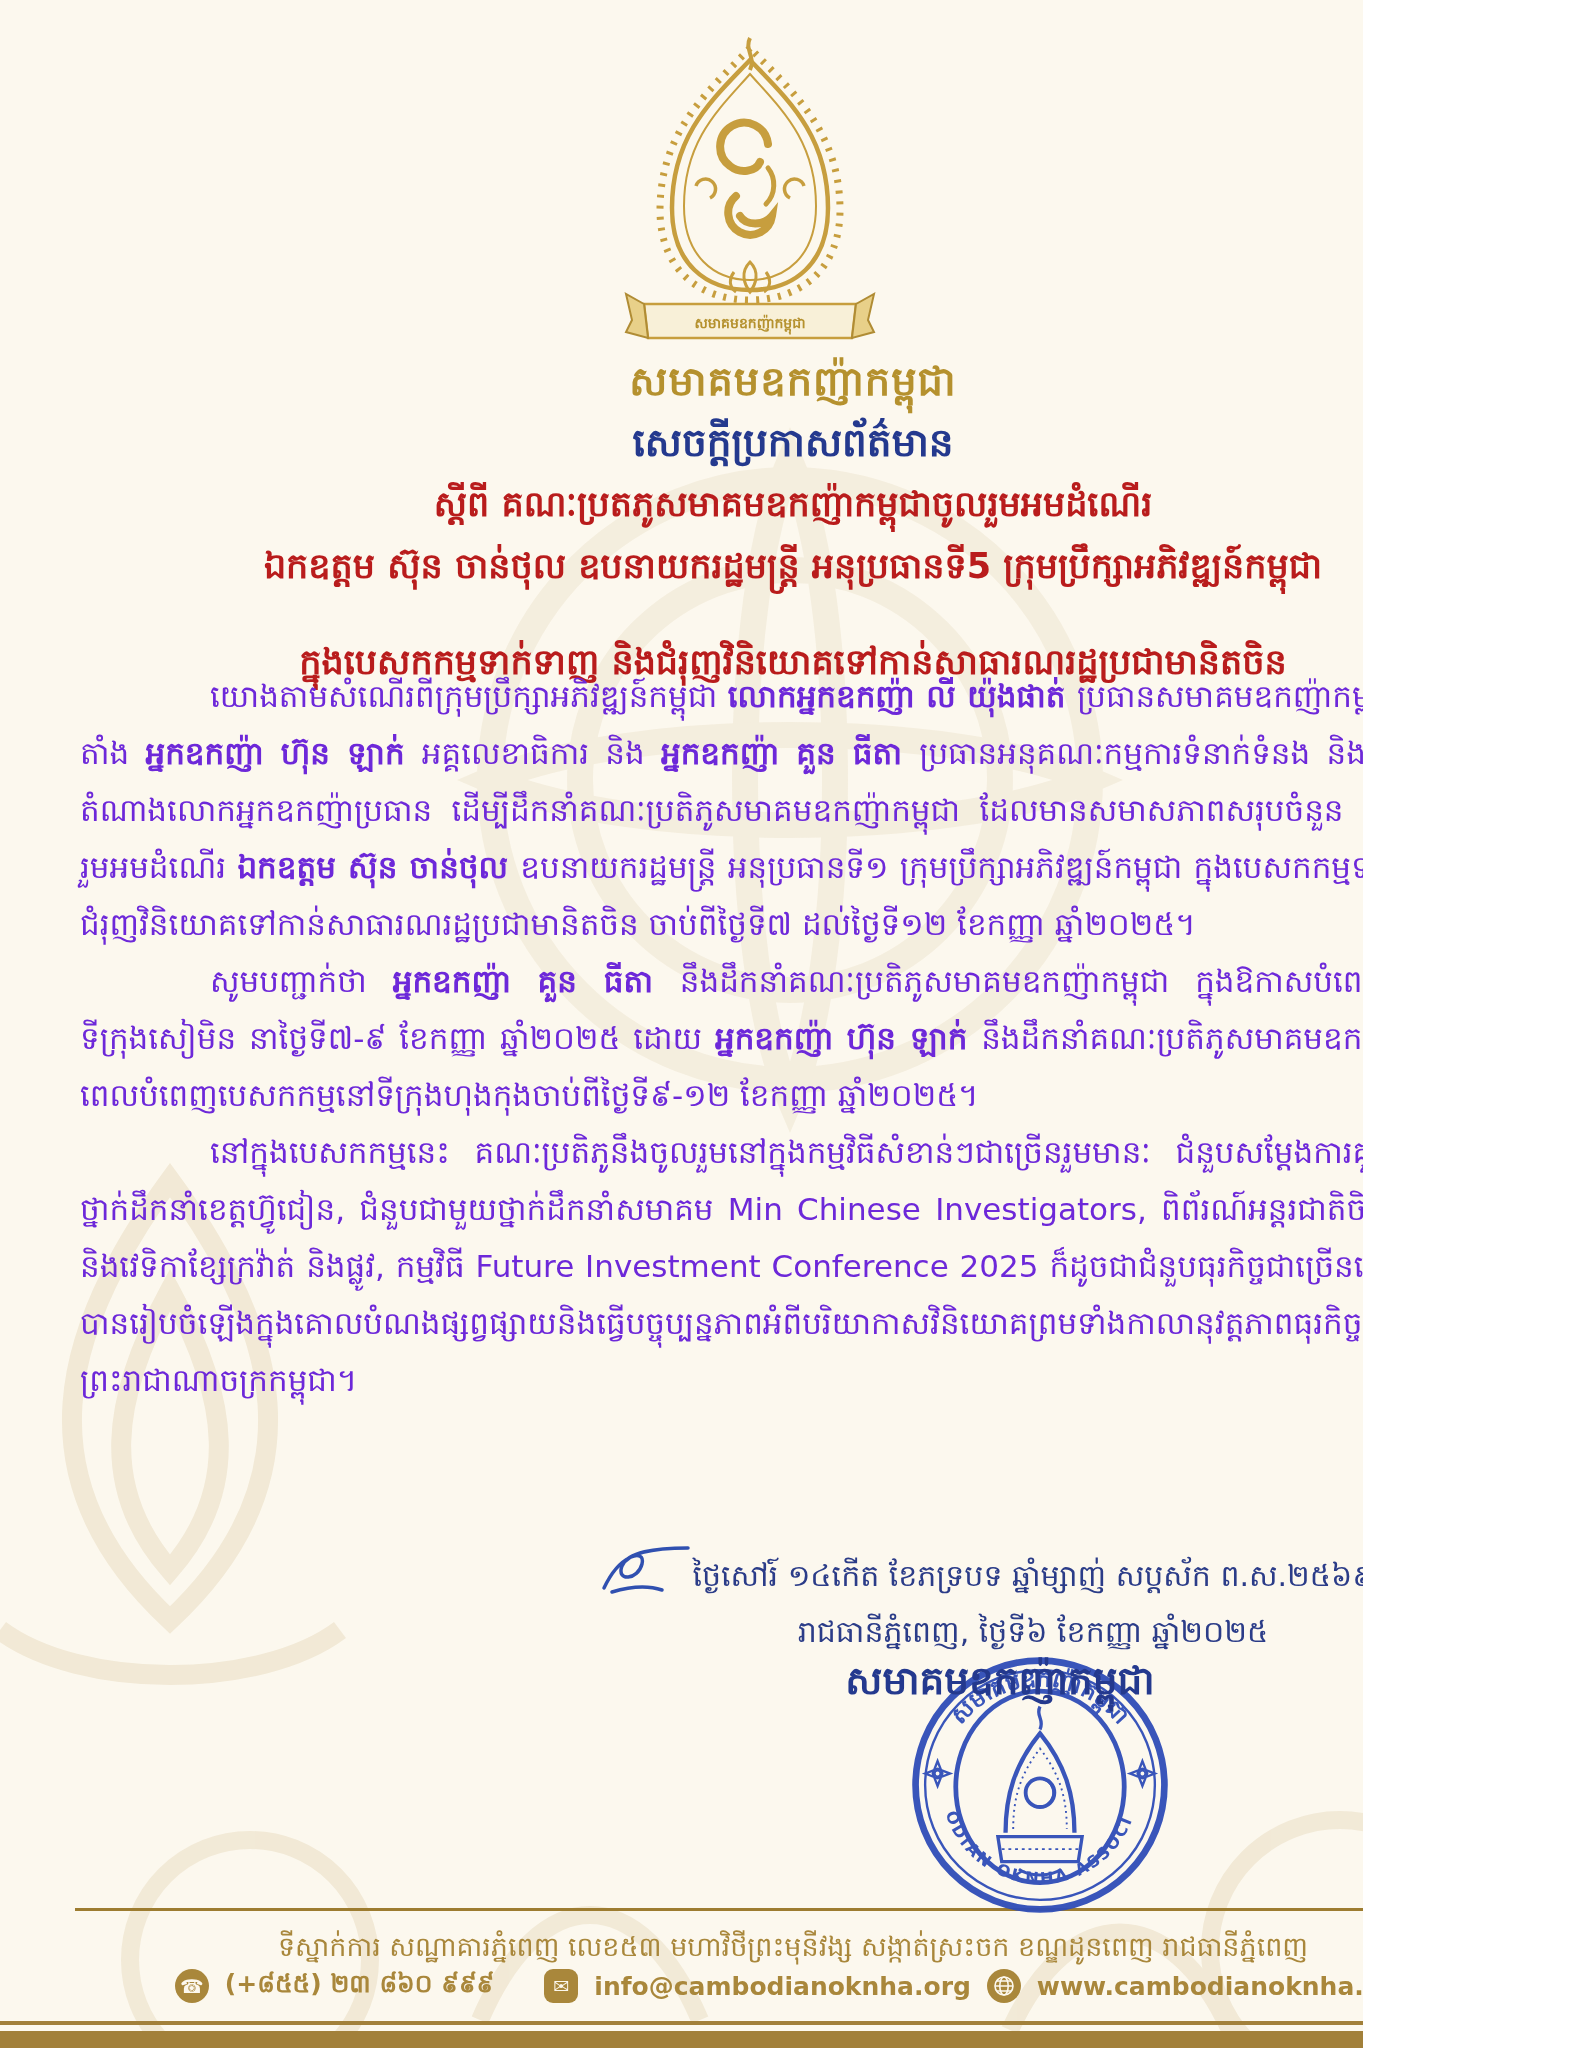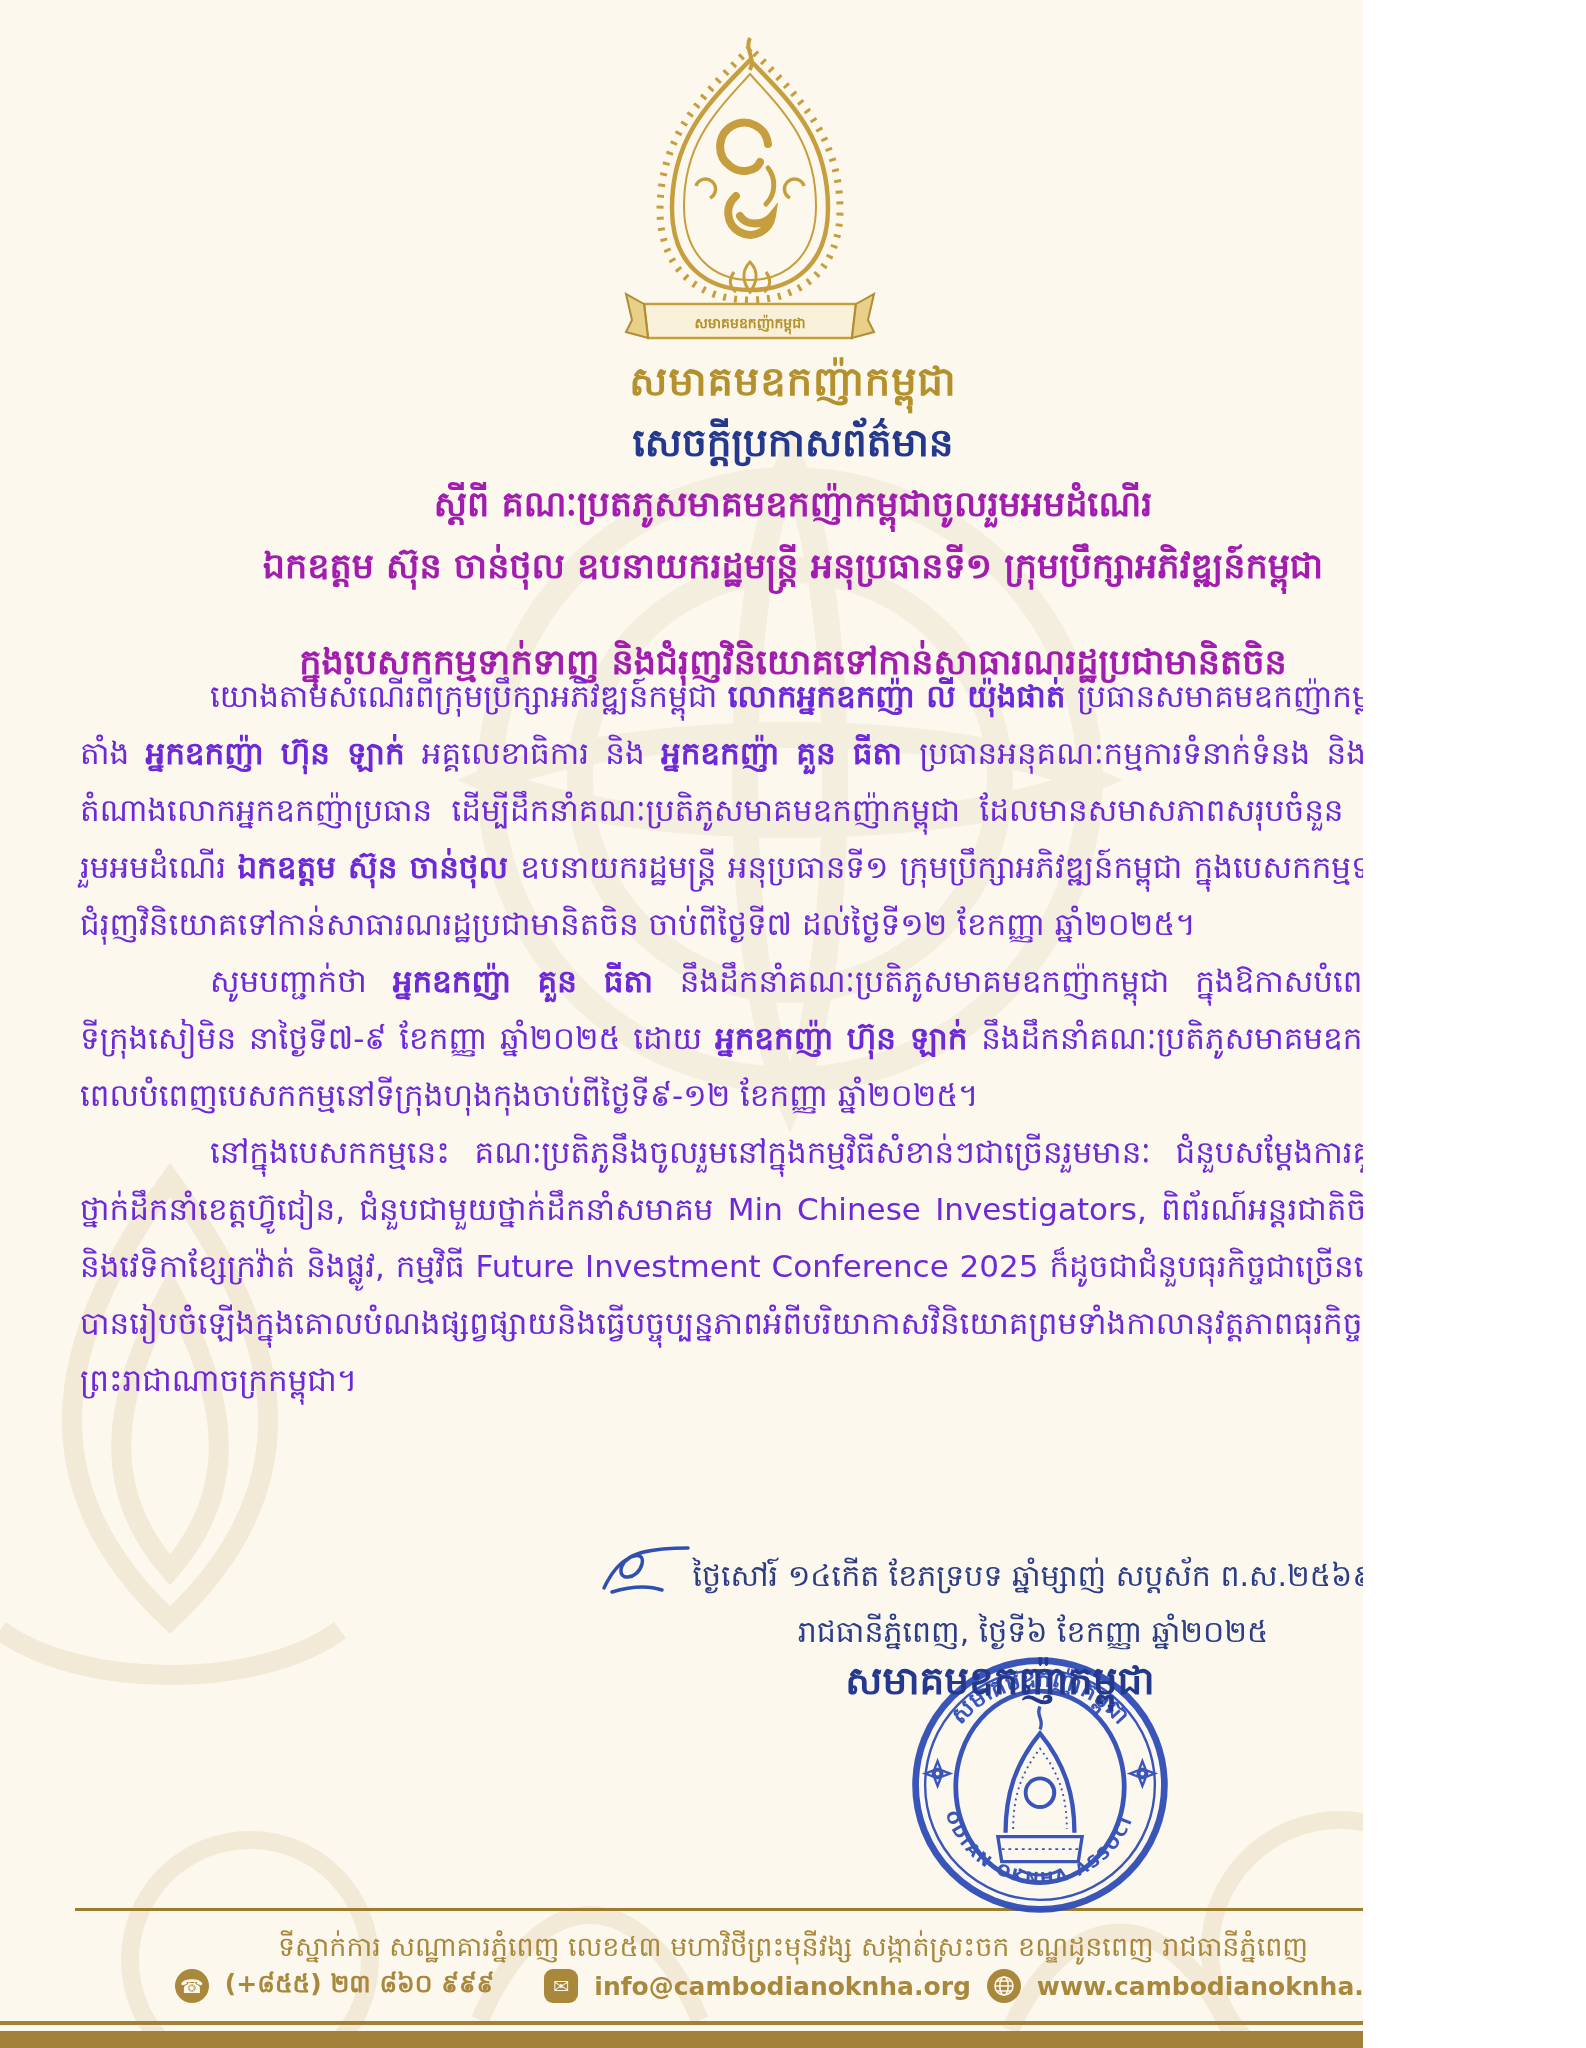--- a/index.html
+++ b/index.html
@@ -8,21 +8,21 @@
     background:#fcf8ee;
     font-family:"DejaVu Sans","Liberation Sans",sans-serif;
   }
   
   .wm{position:absolute; pointer-events:none;}
   
   .emblem{position:absolute; left:618px; top:36px; width:264px; height:322px;}
   .center-line{position:absolute; left:0; width:1586px; text-align:center;}
   .org-title{top:356px; font-size:40px; font-weight:bold; color:#b5912e; letter-spacing:1px;}
   .doc-title{top:418px; font-size:39px; font-weight:bold; color:#24398e;}
-  .subtitle{font-size:35px; font-weight:bold; color:#a21caf;}
+  .subtitle{font-size:35px; font-weight:bold; color:#b91c1c;}
   .sub1{top:482px;} .sub2{top:544px;} .sub3{top:640px;}
   
   .body-text{
     position:absolute; left:80px; top:668px; width:1430px;
     color:#6d28d9; font-size:31px; line-height:57px; text-align:justify;
   }
   .para{margin:0; text-indent:130px;}
   .para .b{font-weight:bold;}
   
   .flourish{position:absolute; left:598px; top:1540px; width:96px; height:58px;}
@@ -97,21 +97,21 @@
       <path d="M26,268 L238,268 L234,302 L30,302 Z" fill="#f8f0d8" stroke="#c79e3e" stroke-width="2.5"></path>
       <path d="M26,268 L8,258 L14,284 L8,296 L30,302 Z" fill="#e8d089" stroke="#b08c34" stroke-width="2"></path>
       <path d="M238,268 L256,258 L250,284 L256,296 L234,302 Z" fill="#e8d089" stroke="#b08c34" stroke-width="2"></path>
       <text x="132" y="292" text-anchor="middle" font-size="14" font-weight="bold" fill="#b5912e">សមាគមឧកញ៉ាកម្ពុជា</text>
     </g>
   </svg>
 
   <div class="center-line org-title">សមាគមឧកញ៉ាកម្ពុជា</div>
   <div class="center-line doc-title">សេចក្តីប្រកាសព័ត៌មាន</div>
   <div class="center-line subtitle sub1">ស្តីពី គណៈប្រតភូសមាគមឧកញ៉ាកម្ពុជាចូលរួមអមដំណើរ</div>
-  <div class="center-line subtitle sub2">ឯកឧត្តម ស៊ុន ចាន់ថុល ឧបនាយករដ្ឋមន្ត្រី អនុប្រធានទី១ ក្រុមប្រឹក្សាអភិវឌ្ឍន៍កម្ពុជា</div>
+  <div class="center-line subtitle sub2">ឯកឧត្តម ស៊ុន ចាន់ថុល ឧបនាយករដ្ឋមន្ត្រី អនុប្រធានទី5 ក្រុមប្រឹក្សាអភិវឌ្ឍន៍កម្ពុជា</div>
   <div class="center-line subtitle sub3">ក្នុងបេសកកម្មទាក់ទាញ និងជំរុញវិនិយោគទៅកាន់សាធារណរដ្ឋប្រជាមានិតចិន</div>
 
   <div class="body-text">
     <p class="para"><span>យោងតាមសំណើរពីក្រុមប្រឹក្សាអភិវឌ្ឍន៍កម្ពុជា </span><span class="b">លោកអ្នកឧកញ៉ា លី យ៉ុងផាត់ </span><span>ប្រធានសមាគមឧកញ៉ាកម្ពុជា បានចាត់តាំង </span><span class="b">អ្នកឧកញ៉ា ហ៊ុន ឡាក់ </span><span>អគ្គលេខាធិការ និង </span><span class="b">អ្នកឧកញ៉ា គួន ធីតា </span><span>ប្រធានអនុគណៈកម្មការទំនាក់ទំនង និងធុរកិច្ច ធ្វើជាតំណាងលោកអ្នកឧកញ៉ាប្រធាន ដើម្បីដឹកនាំគណៈប្រតិភូសមាគមឧកញ៉ាកម្ពុជា ដែលមានសមាសភាពសរុបចំនួន ១៧រូប ចូលរួមអមដំណើរ </span><span class="b">ឯកឧត្តម ស៊ុន ចាន់ថុល </span><span>ឧបនាយករដ្ឋមន្ត្រី អនុប្រធានទី១ ក្រុមប្រឹក្សាអភិវឌ្ឍន៍កម្ពុជា ក្នុងបេសកកម្មទាក់ទាញ និងជំរុញវិនិយោគទៅកាន់សាធារណរដ្ឋប្រជាមានិតចិន ចាប់ពីថ្ងៃទី៧ ដល់ថ្ងៃទី១២ ខែកញ្ញា ឆ្នាំ២០២៥។</span></p>
     <p class="para"><span>សូមបញ្ជាក់ថា </span><span class="b">អ្នកឧកញ៉ា គួន ធីតា </span><span>នឹងដឹកនាំគណៈប្រតិភូសមាគមឧកញ៉ាកម្ពុជា ក្នុងឱកាសបំពេញការងារនៅទីក្រុងសៀមិន នាថ្ងៃទី៧-៩ ខែកញ្ញា ឆ្នាំ២០២៥ ដោយ </span><span class="b">អ្នកឧកញ៉ា ហ៊ុន ឡាក់ </span><span>នឹងដឹកនាំគណៈប្រតិភូសមាគមឧកញ៉ាកម្ពុជាក្នុងពេលបំពេញបេសកកម្មនៅទីក្រុងហុងកុងចាប់ពីថ្ងៃទី៩-១២ ខែកញ្ញា ឆ្នាំ២០២៥។</span></p>
     <p class="para"><span>នៅក្នុងបេសកកម្មនេះ គណៈប្រតិភូនឹងចូលរួមនៅក្នុងកម្មវិធីសំខាន់ៗជាច្រើនរួមមានៈ ជំនួបសម្តែងការគួរសមជាមួយថ្នាក់ដឹកនាំខេត្តហ៊្វូជៀន, ជំនួបជាមួយថ្នាក់ដឹកនាំសមាគម Min Chinese Investigators, ពិព័រណ៍អន្តរជាតិចិនលើកទី២៥ និងវេទិកាខ្សែក្រវ៉ាត់ និងផ្លូវ, កម្មវិធី Future Investment Conference 2025 ក៏ដូចជាជំនួបធុរកិច្ចជាច្រើនទៀតដែលត្រូវបានរៀបចំឡើងក្នុងគោលបំណងផ្សព្វផ្សាយនិងធ្វើបច្ចុប្បន្នភាពអំពីបរិយាកាសវិនិយោគព្រមទាំងកាលានុវត្តភាពធុរកិច្ចនៅព្រះរាជាណាចក្រកម្ពុជា។</span></p>
   </div>
 
   <svg class="flourish" viewBox="0 0 96 58">
     <path d="M6,48 C22,14 48,8 44,24 C40,40 18,42 24,26 C30,12 56,8 90,8 M14,52 C34,46 52,46 64,50" fill="none" stroke="#3050b0" stroke-width="3.5" stroke-linecap="round"></path>

